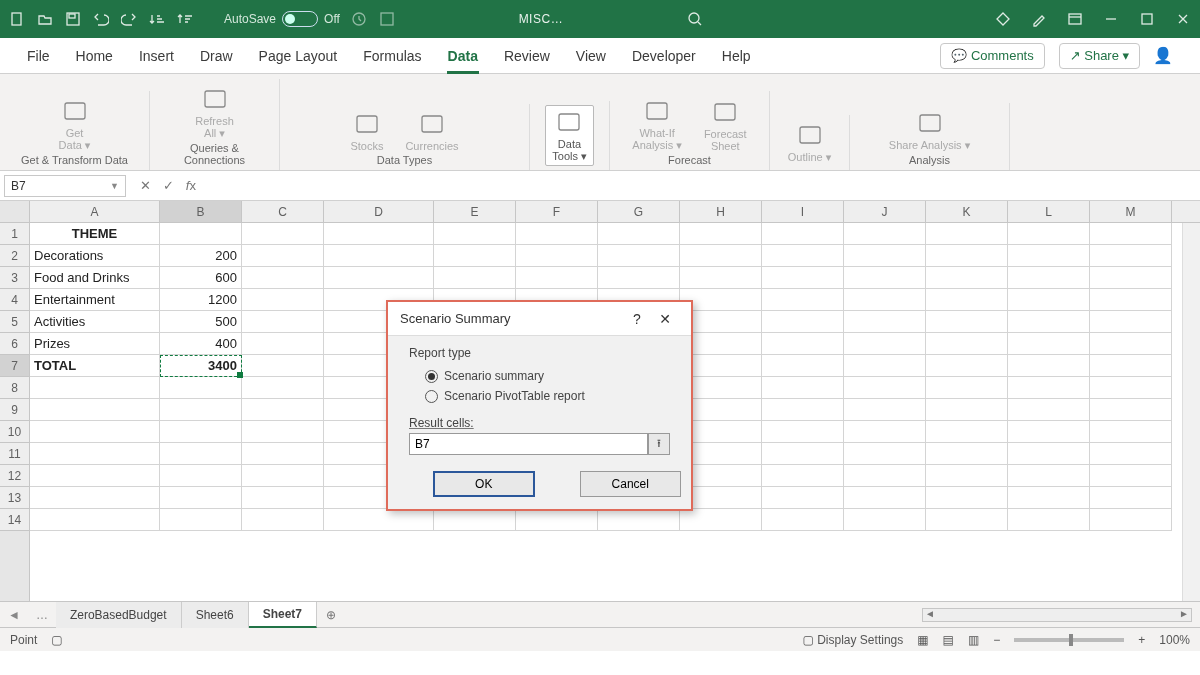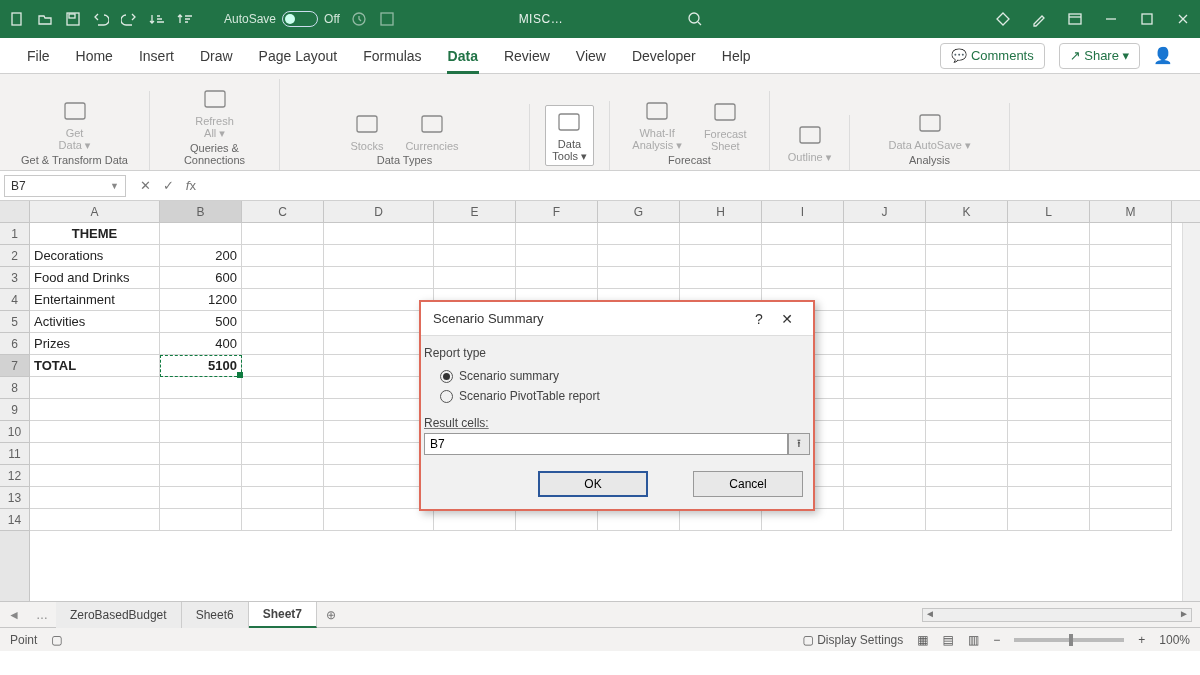--- a/index.html
+++ b/index.html
@@ -52,25 +52,25 @@
 .rows { }
 .datarow{ display:flex; height:22px; }
 .cell { border-right:1px solid #d4d4d4; border-bottom:1px solid #d4d4d4; font-size:13px; padding:1px 4px; display:flex; align-items:center; background:#fff; color:#222;}
 .cell.right { justify-content:flex-end; }
 .cell.center{ justify-content:center; font-weight:700;}
 .cell.bold{ font-weight:700; }
 .cell.sel { outline:1.5px dashed #107c41; outline-offset:-1px; position:relative; }
 .cell.sel::after{ content:''; position:absolute; right:-2px; bottom:-2px; width:6px; height:6px; background:#107c41;}
 .col-A{width:130px;} .col-B{width:82px;} .col-C{width:82px;} .col-D{width:110px;} .col-E{width:82px;} .col-F{width:82px;} .col-G{width:82px;} .col-H{width:82px;} .col-I{width:82px;} .col-J{width:82px;} .col-K{width:82px;} .col-L{width:82px;} .col-M{width:82px;}
 
-.dialog { position:absolute; left:419px; top:300px; width:396px; background:#f1f1f1; border:2px solid #df6b5a; box-shadow: 3px 3px 8px rgba(0,0,0,0.25);}
+.dialog { position:absolute; left:386px; top:300px; width:307px; background:#f1f1f1; border:2px solid #df6b5a; box-shadow: 3px 3px 8px rgba(0,0,0,0.25);}
 .dlg-title { height:34px; background:#fff; display:flex; align-items:center; padding:0 12px; font-size:13px; color:#333; border-bottom:1px solid #ddd;}
 .dlg-title .sp{flex:1;}
 .dlg-title .x{ width:28px; text-align:center; font-size:14px; cursor:pointer;}
-.dlg-body { padding: 10px 3px 6px; font-size:12px; color:#444;}
+.dlg-body { padding: 10px 21px 6px; font-size:12px; color:#444;}
 .fieldset-lbl{ font-size:12px; color:#444; margin-bottom:6px;}
 .radio-row{ display:flex; align-items:center; gap:6px; padding:3px 0 3px 16px; font-size:12px;}
 .radio{ width:13px; height:13px; border-radius:50%; border:1px solid #555; display:flex; align-items:center; justify-content:center;}
 .radio.on::after{content:''; width:7px;height:7px;border-radius:50%; background:#333;}
 .result-lbl{ margin-top:10px; font-size:12px; }
 .result-row{ display:flex; margin-top:3px;}
 .result-input{ flex:1; border:1px solid #999; background:#fff; height:22px; padding:0 5px; font-size:12px;}
 .range-btn{ width:22px; height:22px; border:1px solid #999; background:#e8e8e8; display:flex;align-items:center;justify-content:center; font-size:11px;}
 .dlg-btns{ display:flex; justify-content:flex-end; gap:10px; padding:10px 10px 12px;}
 .dlg-btn{ width:110px; height:26px; border:1px solid #999; background:#e8e8e8; font-size:12px; cursor:pointer;margin-left:35px;}
@@ -311,21 +311,21 @@
       <div class="group-label"></div>
     </div>
     <div class="group" style="width: 160px;">
       <div class="group-body">
         <div class="big-btn dis">
           <div class="icon-box">
             <svg width="28" height="24">
               <rect x="4" y="4" width="20" height="16" rx="2"></rect>
             </svg>
           </div>
-          <div>Data AutoSave ▾</div>
+          <div>Share Analysis ▾</div>
         </div>
       </div>
       <div class="group-label">Analysis</div>
     </div>
   </div>
 
 <div class="namebox-row">
   <div class="namebox">
     <span>B7</span>
       <span class="caret">▼</span>
@@ -457,21 +457,21 @@
           <div class="cell col-G"></div>
           <div class="cell col-H"></div>
           <div class="cell col-I"></div>
           <div class="cell col-J"></div>
           <div class="cell col-K"></div>
           <div class="cell col-L"></div>
           <div class="cell col-M"></div>
         </div>
         <div class="datarow">
           <div class="cell col-A bold">TOTAL</div>
-          <div class="cell col-B right bold sel">5100</div>
+          <div class="cell col-B right bold sel">3400</div>
           <div class="cell col-C"></div>
           <div class="cell col-D"></div>
           <div class="cell col-E"></div>
           <div class="cell col-F"></div>
           <div class="cell col-G"></div>
           <div class="cell col-H"></div>
           <div class="cell col-I"></div>
           <div class="cell col-J"></div>
           <div class="cell col-K"></div>
           <div class="cell col-L"></div>

